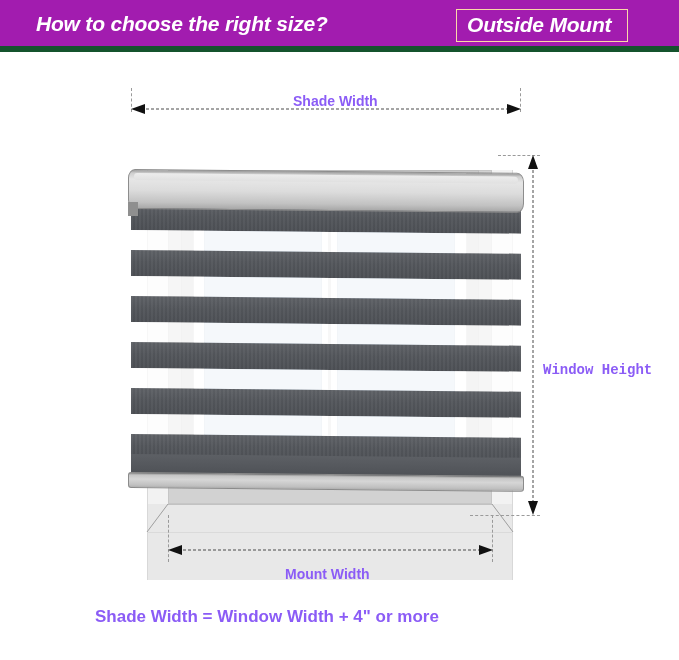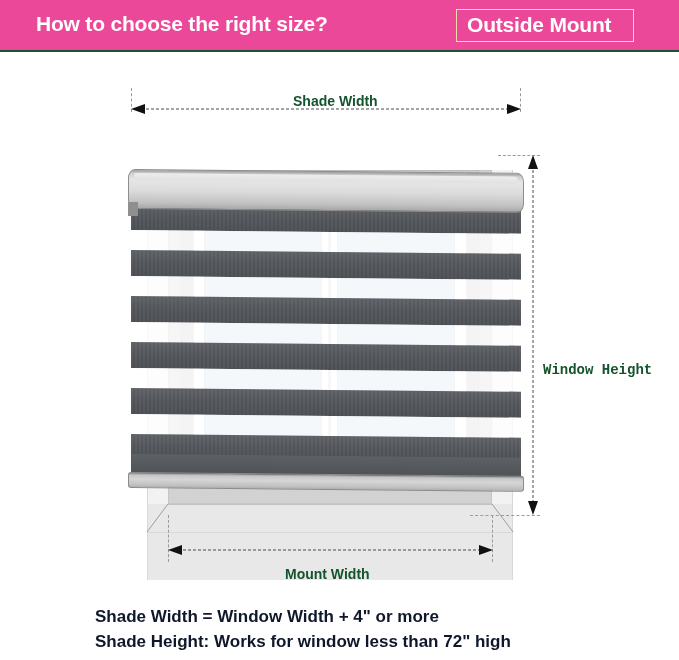--- a/index.html
+++ b/index.html
@@ -15,39 +15,40 @@
     font-family: "Liberation Sans", sans-serif;
     -webkit-font-smoothing: antialiased;
   }
 
   
   #header-bar {
     position: absolute;
     left: 0; top: 0;
     width: 679px;
     height: 52px;
-    background: #ec4899;
-    box-sizing: border-box;
-    border-bottom: 2px solid #14532d;
+    background: #a21caf;
+    box-sizing: border-box;
+    border-bottom: 6px solid #14532d;
+    font-style: italic;
   }
   #header-title {
     position: absolute;
     left: 36px;
     top: 12px;
     font-size: 21px;
     font-weight: bold;
     color: #ffffff;
     letter-spacing: -0.2px;
     white-space: nowrap;
   }
   #header-badge {
     position: absolute;
     left: 456px;
     top: 9px;
-    padding: 3px 22px 4px 10px;
+    padding: 3px 16px 4px 10px;
     border: 1px solid #f8d9a8;
     font-size: 21px;
     font-weight: bold;
     color: #ffffff;
     letter-spacing: -0.2px;
     white-space: nowrap;
     box-sizing: border-box;
   }
 
   
@@ -255,21 +256,21 @@
     transform: skewY(0.55deg);
     transform-origin: left top;
     z-index: 6;
   }
 
   
   .dim-label {
     position: absolute;
     font-size: 14px;
     font-weight: bold;
-    color: #14532d;
+    color: #8b5cf6;
     white-space: nowrap;
   }
   .ext-line {
     position: absolute;
     border-left: 1px dashed #9a9a9a;
     width: 0;
   }
   .ext-line-h {
     position: absolute;
     border-top: 1px dashed #9a9a9a;
@@ -286,21 +287,21 @@
   
   #footer-notes {
     position: absolute;
     left: 95px;
     top: 604px;
     width: 540px;
   }
   .footer-line {
     font-size: 17px;
     font-weight: bold;
-    color: #0f172a;
+    color: #8b5cf6;
     line-height: 25px;
     white-space: nowrap;
   }
 </style>
 </head>
 <body>
 
 <div id="header-bar">
   <div id="header-title">How to choose the right size?</div>
   <div id="header-badge">Outside Mount</div>
@@ -379,14 +380,13 @@
       <line x1="10" y1="6" x2="315" y2="6" stroke="#4a4a4a" stroke-width="1" stroke-dasharray="3,2"></line>
       <polygon points="0,6 14,1 14,11" fill="#111111"></polygon>
       <polygon points="325,6 311,1 311,11" fill="#111111"></polygon>
     </svg>
   </div>
   <div id="label-window-width" class="dim-label">Mount Width</div>
 </div>
 
 <div id="footer-notes">
   <div class="footer-line">Shade Width = Window Width + 4" or more</div>
-  <div class="footer-line">Shade Height: Works for window less than 72" high</div>
 </div>
 
 </body></html>

